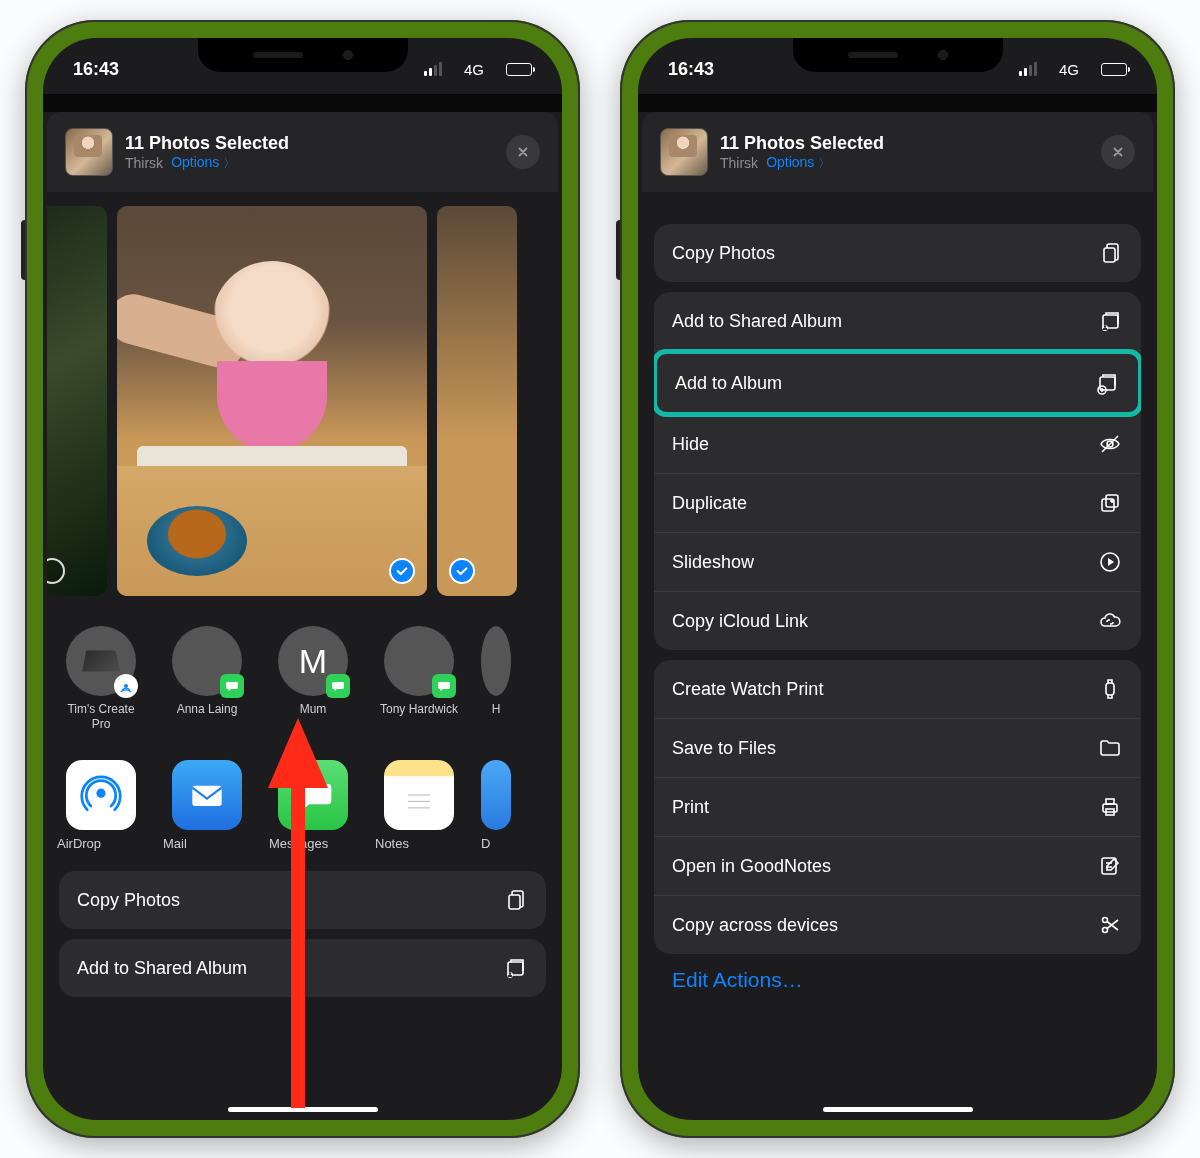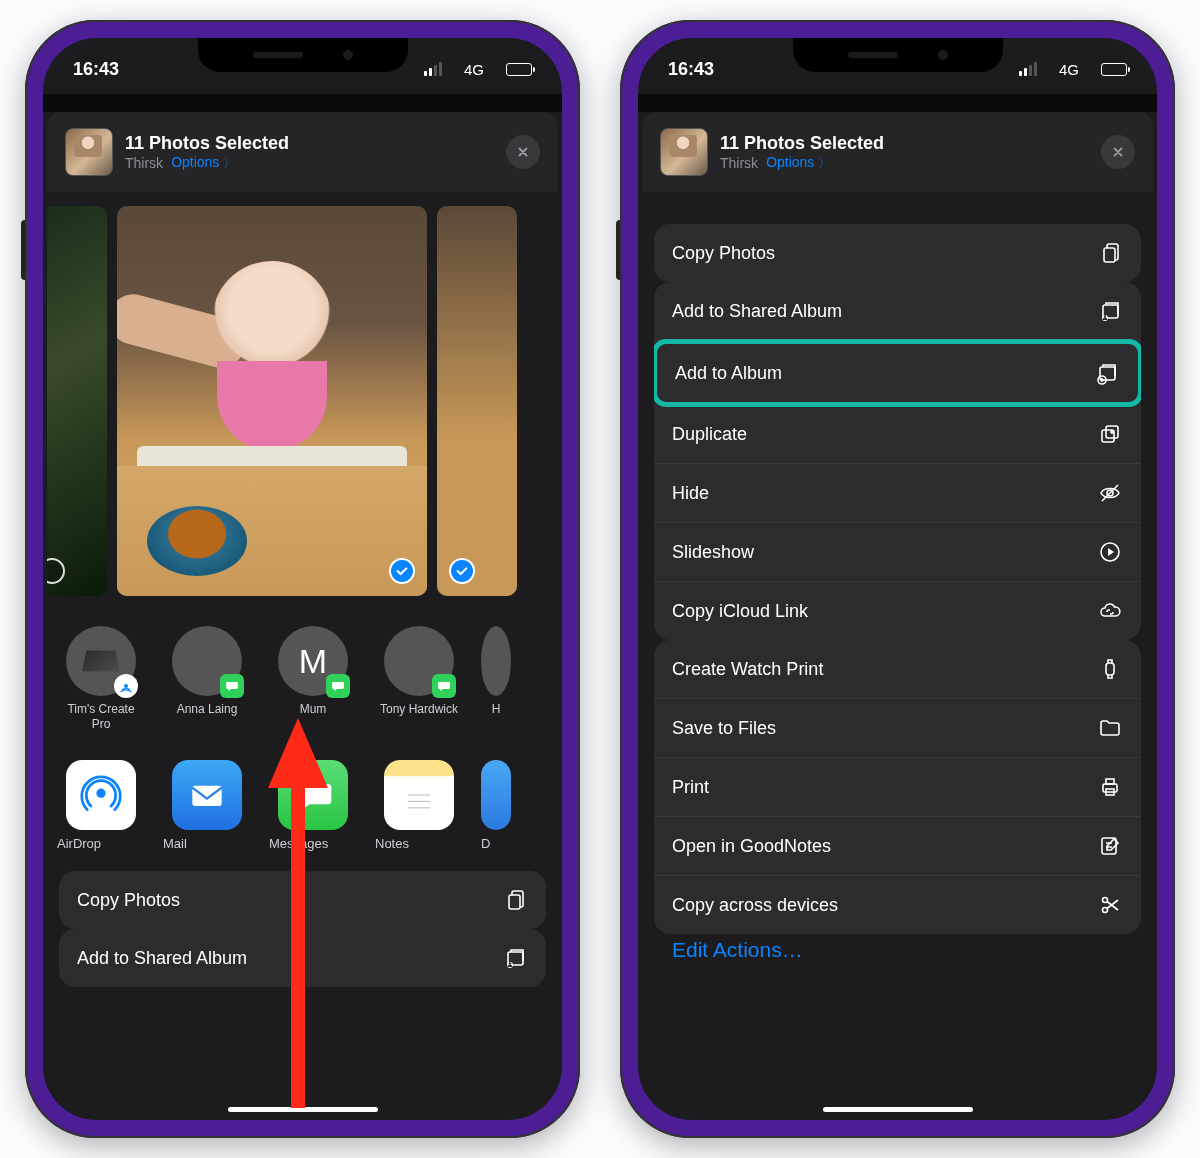--- a/index.html
+++ b/index.html
@@ -7,21 +7,21 @@
     background: #fbfcfd;
     font-family: -apple-system, BlinkMacSystemFont, "Segoe UI", Helvetica, Arial, sans-serif;
     display: flex;
     gap: 40px;
     justify-content: center;
     padding: 20px 10px;
   }
   .phone {
     width: 555px;
     height: 1118px;
-    background: #4c1d95;
+    background: #4d7c0f;
     border-radius: 70px;
     padding: 18px;
     position: relative;
     box-shadow: inset 0 0 0 2px #333, 0 8px 30px rgba(0,0,0,0.3);
   }
   .phone::before {
     content: "";
     position: absolute;
     left: -4px; top: 200px;
     width: 4px; height: 60px;
@@ -140,21 +140,21 @@
   .app { width:88px; text-align:left; flex-shrink:0;}
   .app .icon { width:70px; height:70px; border-radius:16px; margin:0 auto 6px; display:flex;align-items:center;justify-content:center;}
   .app .name { font-size:13px; color:#d0d0d4;}
   .ic-airdrop{ background:#fff;}
   .ic-messages{ background:linear-gradient(180deg,#5bde76,#29c545);}
   .ic-mail{ background:linear-gradient(180deg,#3ca9f5,#1f6fe0);}
   .ic-notes{ background:linear-gradient(180deg,#fce28a 22%, #fff 24%);}
   .ic-cut{ width:30px !important; background:linear-gradient(180deg,#4aa8f5,#2a7ae0); border-radius:16px 0 0 16px;}
 
   .actions { padding: 6px 12px 20px;}
-  .action-group { background:#2c2c2e; border-radius:16px; overflow:hidden;}
+  .action-group { background:#2c2c2e; border-radius:16px; margin-bottom:10px; overflow:hidden;}
   .action-row {
     display:flex; align-items:center; justify-content:space-between;
     padding: 16px 18px;
     font-size:18px;
     border-bottom:0.5px solid #3a3a3c;
   }
   .action-row:last-child{border-bottom:none;}
   .action-row.highlighted {
     border:5px solid #14b8a6;
     border-radius:14px;
@@ -454,40 +454,40 @@
             <span class="action-icon">
               <svg viewBox="0 0 24 24">
                   <rect x="5" y="6" width="15" height="13" rx="2"></rect>
                   <path d="M8 6 V4 h12 v11"></path>
                   <circle cx="7" cy="19" r="4"></circle>
                   <path d="M7 17 v4 M5 19 h4"></path>
                 </svg>
             </span>
           </div>
           <div class="action-row">
+            <span>Hide</span>
+            <span class="action-icon">
+              <svg viewBox="0 0 24 24">
+                  <path d="M3 12 C6 6 18 6 21 12 C18 18 6 18 3 12 Z"></path>
+                  <circle cx="12" cy="12" r="3"></circle>
+                  <line x1="4" y1="20" x2="20" y2="4"></line>
+                </svg>
+            </span>
+          </div>
+          <div class="action-row">
             <span>Duplicate</span>
             <span class="action-icon">
               <svg viewBox="0 0 24 24">
                   <rect x="4" y="8" width="12" height="12" rx="2"></rect>
                   <rect x="8" y="4" width="12" height="12" rx="2"></rect>
                   <path d="M14 8 v4 M12 10 h4"></path>
                 </svg>
             </span>
           </div>
           <div class="action-row">
-            <span>Hide</span>
-            <span class="action-icon">
-              <svg viewBox="0 0 24 24">
-                  <path d="M3 12 C6 6 18 6 21 12 C18 18 6 18 3 12 Z"></path>
-                  <circle cx="12" cy="12" r="3"></circle>
-                  <line x1="4" y1="20" x2="20" y2="4"></line>
-                </svg>
-            </span>
-          </div>
-          <div class="action-row">
             <span>Slideshow</span>
             <span class="action-icon">
               <svg viewBox="0 0 24 24">
                   <circle cx="12" cy="12" r="9"></circle>
                   <path d="M10 8 L16 12 L10 16 Z" fill="#fff" stroke="none"></path>
                 </svg>
             </span>
           </div>
           <div class="action-row">
             <span>Copy iCloud Link</span>

